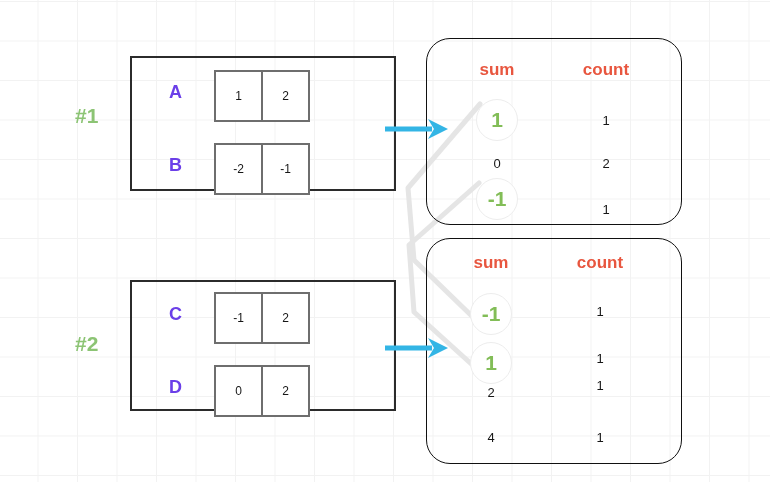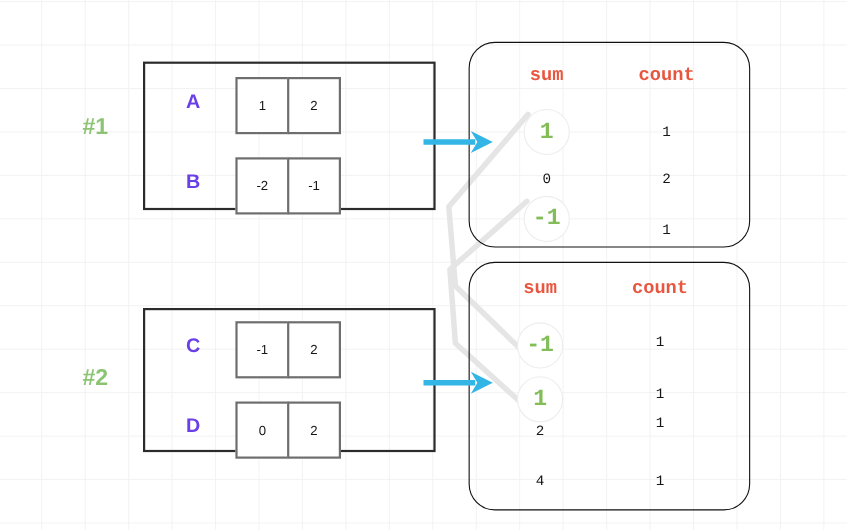--- a/index.html
+++ b/index.html
@@ -113,21 +113,21 @@
     position: absolute;
     left: 0;
     top: 0;
     width: 770px;
     height: 482px;
     pointer-events: none;
   }
   .svg-layer.below { z-index: 1; }
   .svg-layer.above { z-index: 5; }
   .panel-z  { z-index: 2; }
-  .value-z  { z-index: 4; font-family: Liberation Mono, monospace; }
+  .value-z  { z-index: 4; }
 </style>
 </head>
 <body>
 
 <div id="canvas">
 
   <svg class="svg-layer below" viewBox="0 0 770 482" xmlns="http://www.w3.org/2000/svg">
 
     <g>
       <path d="M 480 104 L 408 188 L 414 260 L 478 322" fill="none" stroke="#e5e5e5" stroke-width="5" stroke-linecap="round" stroke-linejoin="round"></path>

